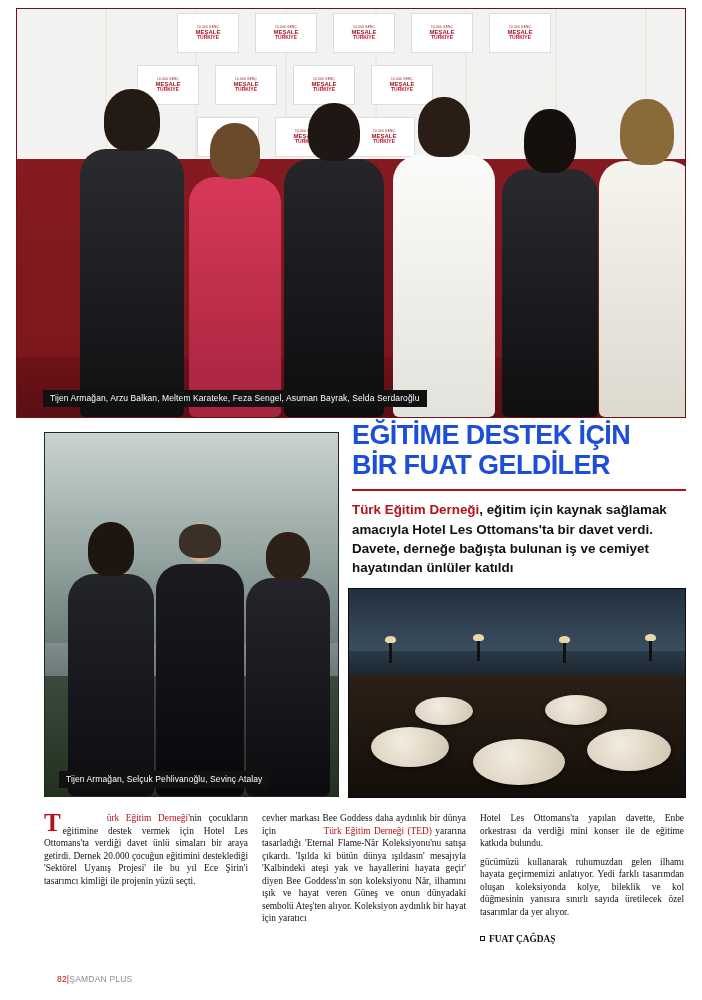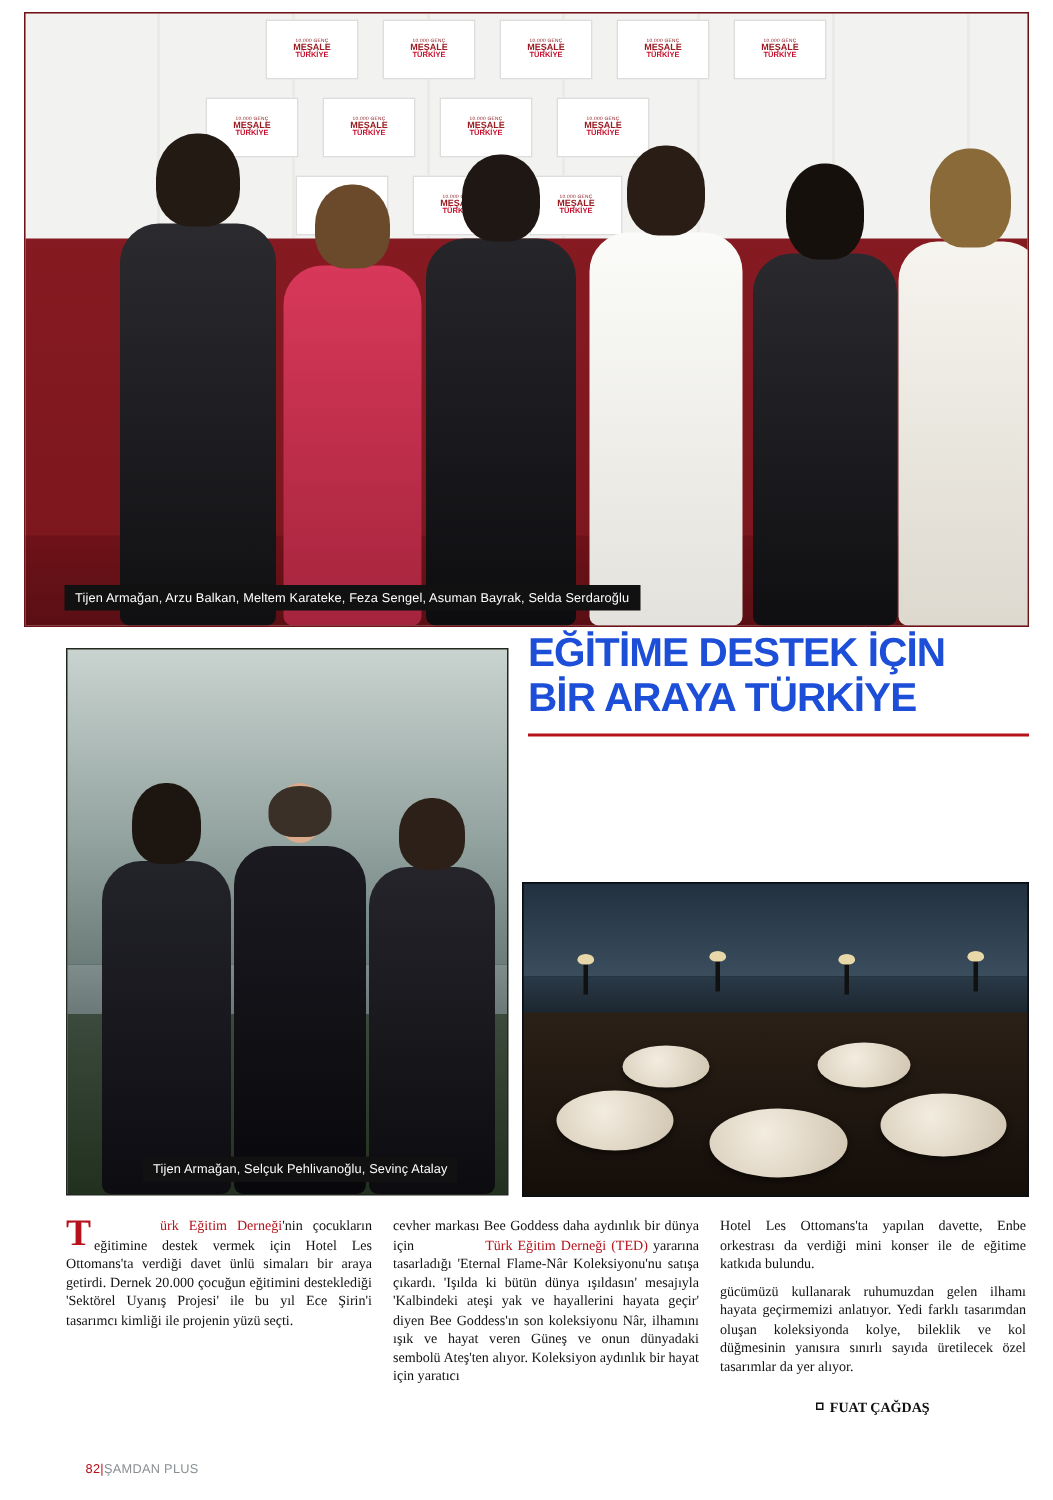--- a/index.html
+++ b/index.html
@@ -139,21 +139,21 @@
   .pl-water {
     position: absolute;
     left: 0; right: 0; top: 210px; height: 60px;
     background: linear-gradient(#7e8c8b, #5b6a69);
   }
   .pl-ground {
     position: absolute;
     left: 0; right: 0; bottom: 0; height: 120px;
     background: linear-gradient(#3b4a3c, #22301f);
   }
-  .caption-left { left: 14px; bottom: 8px; margin-left: 36px; }
+  .caption-left { left: 14px; bottom: 8px; }
 
   
   .headline-wrap {
     position: absolute;
     left: 352px;
     top: 420px;
     width: 334px;
   }
   .headline {
     font-family: "Liberation Sans", sans-serif;
@@ -247,21 +247,21 @@
     line-height: 20px;
     font-weight: bold;
     color: #b5121b;
     padding-right: 2px;
     margin-top: 1px;
   }
   .byline {
     font-family: "Liberation Serif", serif;
     font-size: 9.4px;
     font-weight: bold;
-    text-align: center;
+    text-align: left;
     margin-top: 16px;
     color: #111;
   }
   .byline .sq {
     display: inline-block;
     width: 5px; height: 5px;
     border: 1px solid #111;
     margin-right: 4px;
     vertical-align: 1px;
   }
@@ -418,23 +418,26 @@
         <div class="p-head" style="width:30px; height:38px; bottom:220px;"></div>
         <div class="p-hair" style="width:44px; height:48px; bottom:216px; background:#2d2018;"></div>
       </div>
     </div>
     <div class="caption-bar caption-left">Tijen Armağan, Selçuk Pehlivanoğlu, Sevinç Atalay</div>
   </div>
 
   <div class="headline-wrap">
     <div class="headline">
       <span class="l1">EĞİTİME DESTEK İÇİN</span>
-      <span class="l2">BİR ARAYA TÜRKİYE</span>
+      <span class="l2">BİR FUAT GELDİLER</span>
     </div>
     <div class="rule"></div>
+    <div class="deck">
+      <span class="accent">Türk Eğitim Derneği</span><span>, eğitim için kaynak sağlamak amacıyla Hotel Les Ottomans'ta bir davet verdi. Davete, derneğe bağışta bulunan iş ve cemiyet hayatından ünlüler katıldı</span>
+    </div>
   </div>
 
   <div class="photo-right">
     <div class="pr-sky"></div>
     <div class="pr-water"></div>
     <div class="pr-floor"></div>
     <div class="lamp" style="left:40px; top:52px;"></div>
     <div class="lamp" style="left:128px; top:50px;"></div>
     <div class="lamp" style="left:214px; top:52px;"></div>
     <div class="lamp" style="left:300px; top:50px;"></div>

